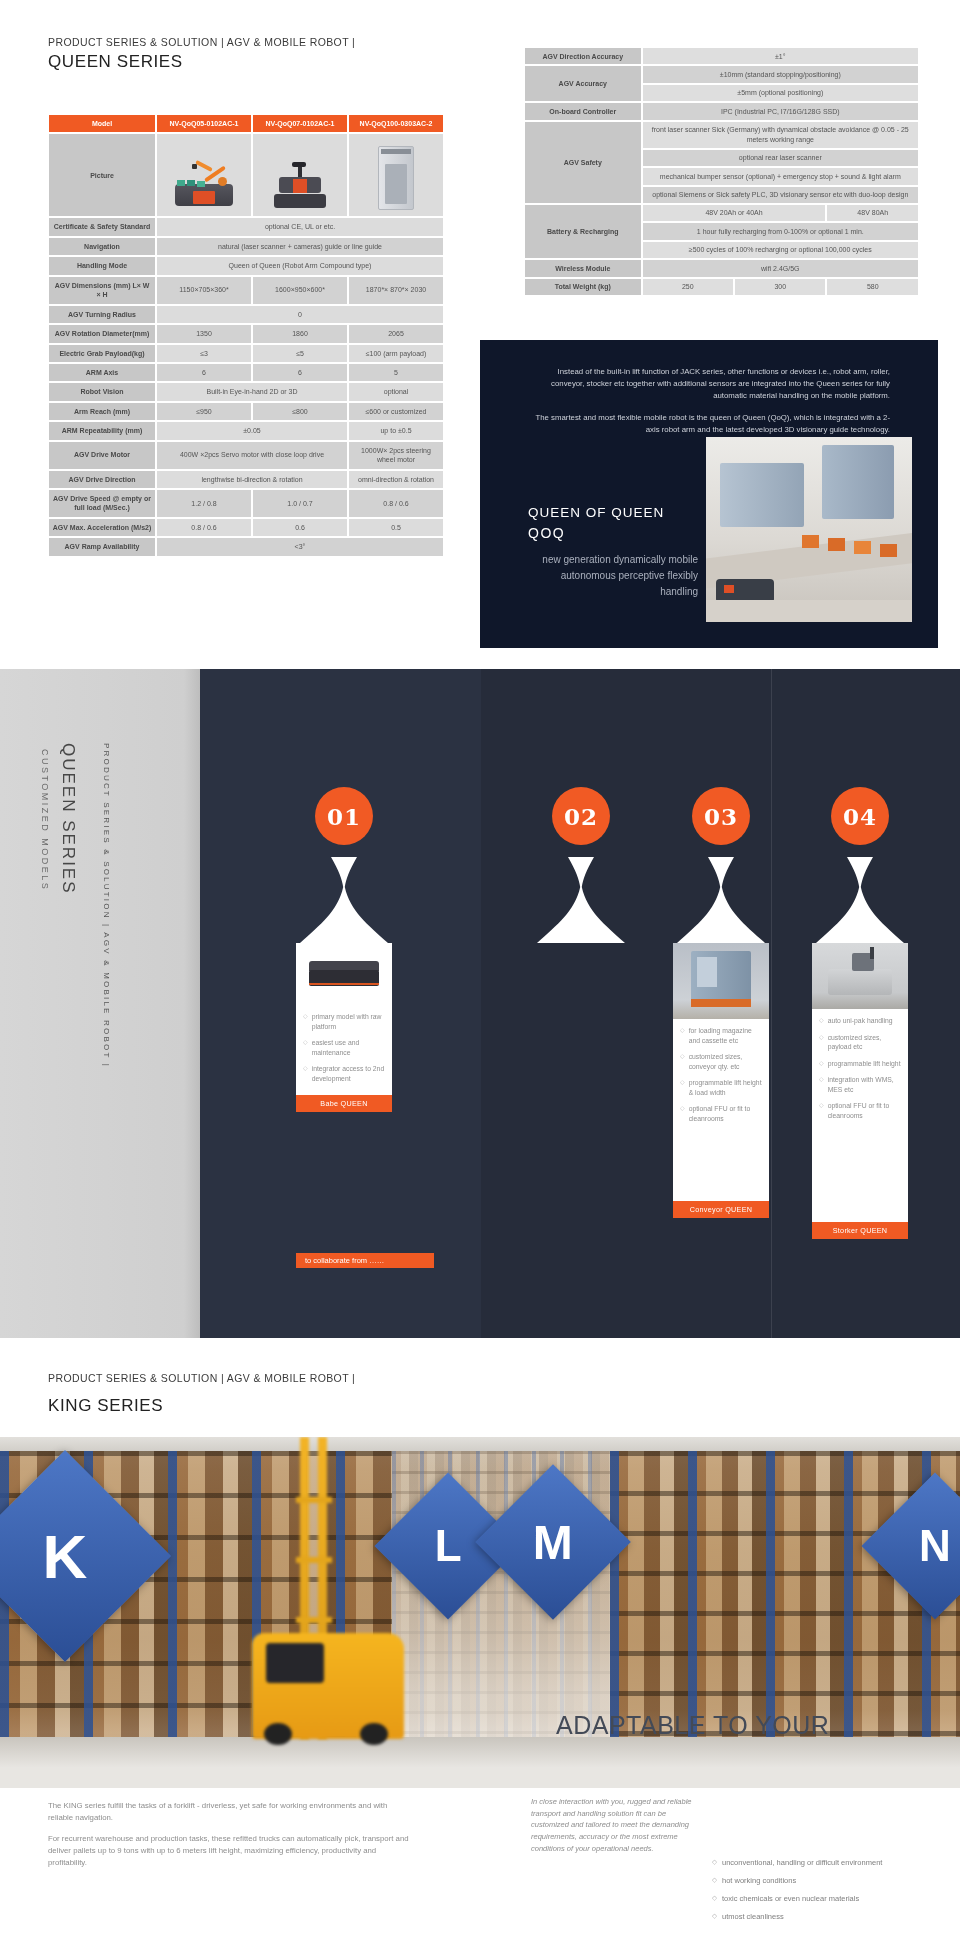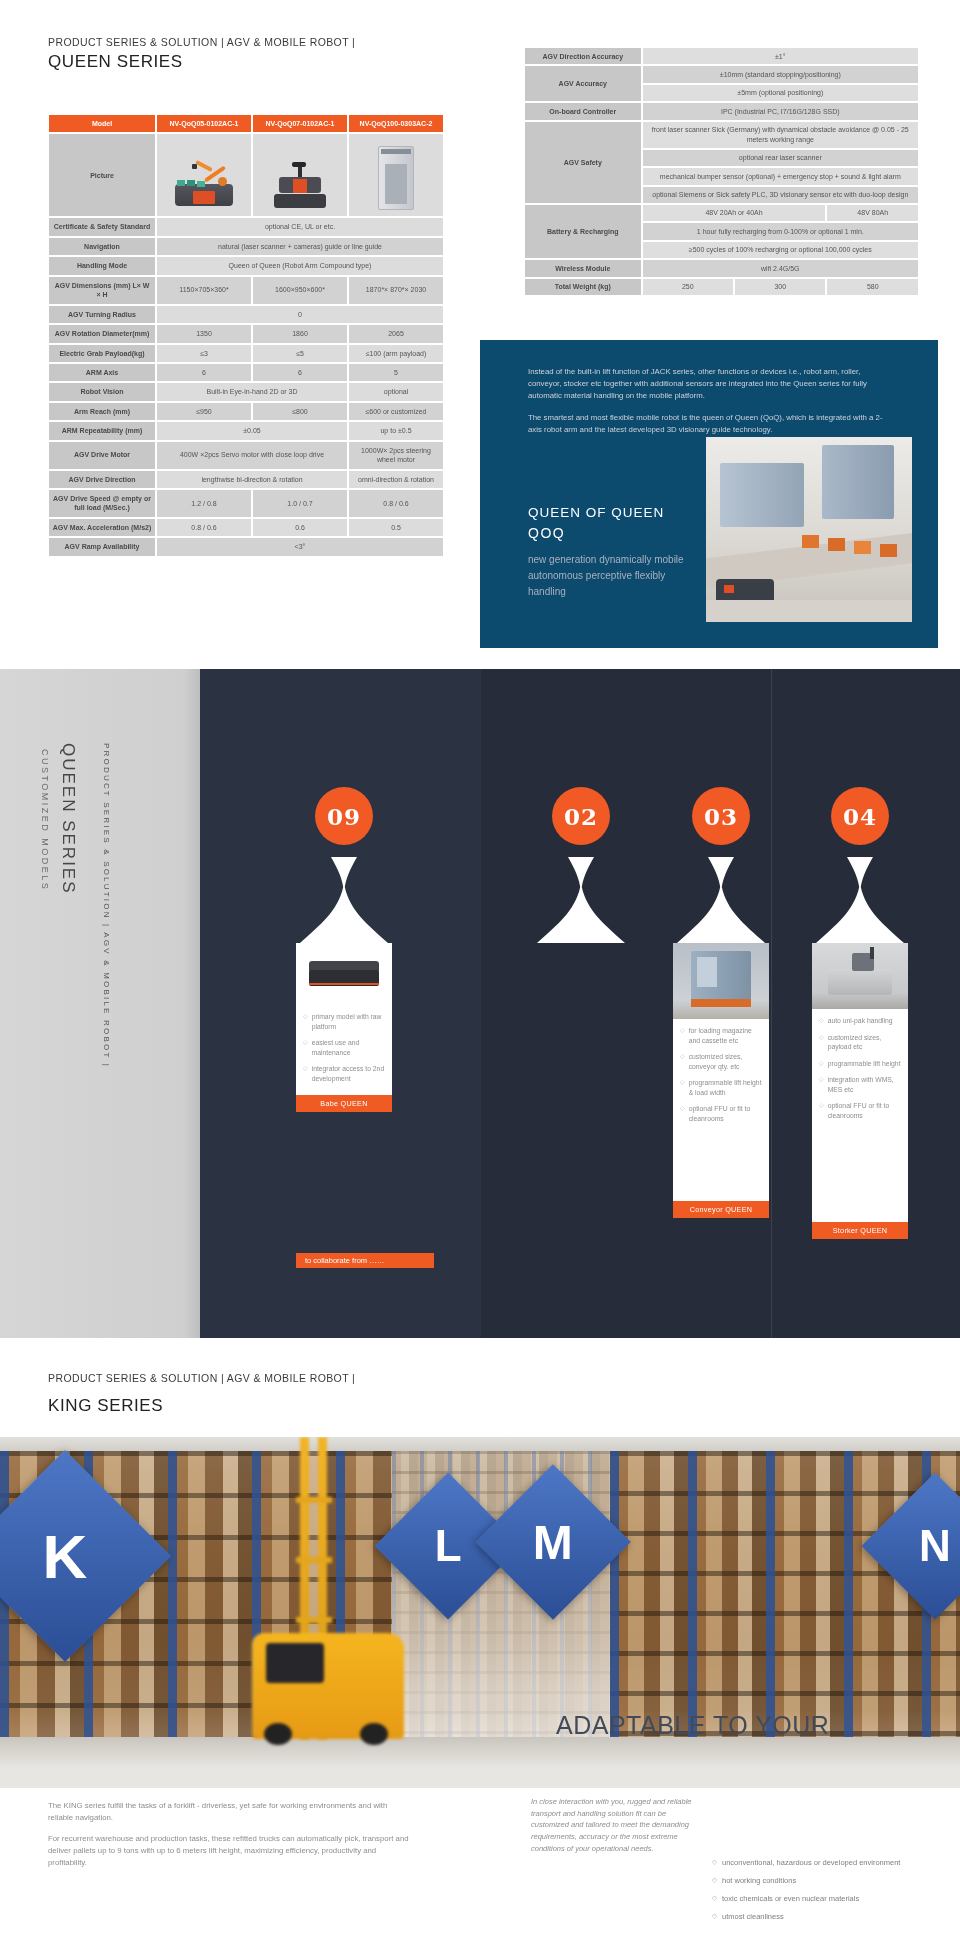--- a/index.html
+++ b/index.html
@@ -43,21 +43,21 @@
   .b-low{left:50%;transform:translateX(-50%);bottom:8px;width:52px;height:14px;background:#3c3c43;border-radius:3px;}
   .b-up{left:50%;transform:translateX(-50%);bottom:23px;width:42px;height:16px;background:#4b4b53;border-radius:3px;}
   .b-or2{left:50%;transform:translateX(-50%);bottom:23px;width:14px;height:14px;background:#df4f26;}
   .b-ma{left:50%;transform:translateX(-2px);bottom:39px;width:4px;height:12px;background:#2e2e33;}
   .b-mg{left:50%;transform:translateX(-8px);bottom:49px;width:14px;height:5px;background:#26262b;border-radius:2px;}
   .b-cab{left:50%;transform:translateX(-50%);bottom:6px;width:34px;height:62px;
          background:linear-gradient(90deg,#e3e5e9,#c3c7cd);border-radius:2px;border:1px solid #b2b6bc;}
   .b-door{left:50%;transform:translateX(-50%);bottom:12px;width:22px;height:40px;background:#aab0b8;border-radius:1px;}
   .b-top{left:50%;transform:translateX(-50%);bottom:62px;width:30px;height:5px;background:#888e96;}
   
-  #qoq-panel{position:absolute;left:480px;top:340px;width:458px;height:308px;background:#0c4a6e;}
+  #qoq-panel{position:absolute;left:480px;top:340px;width:458px;height:308px;background:#0f172a;text-align:right;}
   #qoq-panel .paras{position:absolute;left:48px;top:26px;width:362px;}
   #qoq-panel p{margin:0 0 10px;font-size:7.8px;line-height:1.55;color:#ced2da;}
   #qoq-title{position:absolute;left:48px;top:165px;color:#fff;font-size:13.5px;letter-spacing:1px;}
   #qoq-sub{position:absolute;left:48px;top:185px;color:#fff;font-size:14px;letter-spacing:1.5px;}
   #qoq-cap{position:absolute;left:48px;top:212px;width:170px;font-size:10px;line-height:1.6;color:#aab0bd;}
   #qoq-img{position:absolute;right:26px;top:97px;width:206px;height:185px;overflow:hidden;
            background:linear-gradient(180deg,#ecebe8 0,#dcd9d4 55%,#c8c3bc 100%);}
   #qoq-img div{position:absolute;}
   .qi-m1{left:14px;top:26px;width:84px;height:64px;background:linear-gradient(90deg,#b6c4d2,#93a4b6);border-radius:2px;}
   .qi-m2{left:116px;top:8px;width:72px;height:74px;background:linear-gradient(90deg,#a9b9c9,#8b9cb0);border-radius:2px;}
@@ -382,21 +382,21 @@
   <div id="mid">
     <div class="strip"></div>
     <div class="panelA"></div>
     <div class="fold"></div>
     <div id="v-cust" class="vtext">CUSTOMIZED MODELS</div>
     <div id="v-queen" class="vtext">QUEEN SERIES</div>
     <div id="v-eyebrow" class="vtext">PRODUCT SERIES &amp; SOLUTION  |  AGV &amp; MOBILE ROBOT |</div>
   </div>
   <div id="cards">
       <div class="qcard c1">
-        <div class="circle">09</div>
+        <div class="circle">01</div>
         <svg width="96" height="86" viewBox="0 0 96 86">
           <path d="M35 0 C43 14 46 22 47.2 30 C42 54 24 68 4 86 L92 86 C72 68 54 54 48.8 30 C50 22 53 14 61 0 Z" fill="#ffffff"></path>
         </svg>
         <div class="cbody">
           <div class="cimg img-babe">
             <div class="ib-top"></div>
             <div class="ib-bd"></div>
             <div class="ib-ln"></div>
           </div>
           <ul class="cbul">
@@ -488,19 +488,19 @@
       <div>ADAPTABLE TO YOUR</div>
     </div>
   </div>
 
   <div id="king-left">
     <p>The KING series fulfill the tasks of a forklift - driverless, yet safe for working environments and with reliable navigation.</p>
     <p>For recurrent warehouse and production tasks, these refitted trucks can automatically pick, transport and deliver pallets up to 9 tons with up to 6 meters lift height, maximizing efficiency, productivity and profitability.</p>
   </div>
   <div id="king-mid">In close interaction with you, rugged and reliable transport and handling solution fit can be customized and tailored to meet the demanding requirements, accuracy or the most extreme conditions of your operational needs.</div>
   <ul id="king-bullets">
-      <li>unconventional, hazardous or developed environment</li>
+      <li>unconventional, handling or difficult environment</li>
       <li>hot working conditions</li>
       <li>toxic chemicals or even nuclear materials</li>
       <li>utmost cleanliness</li>
     </ul>
 
 </div>
 
 </body></html>

